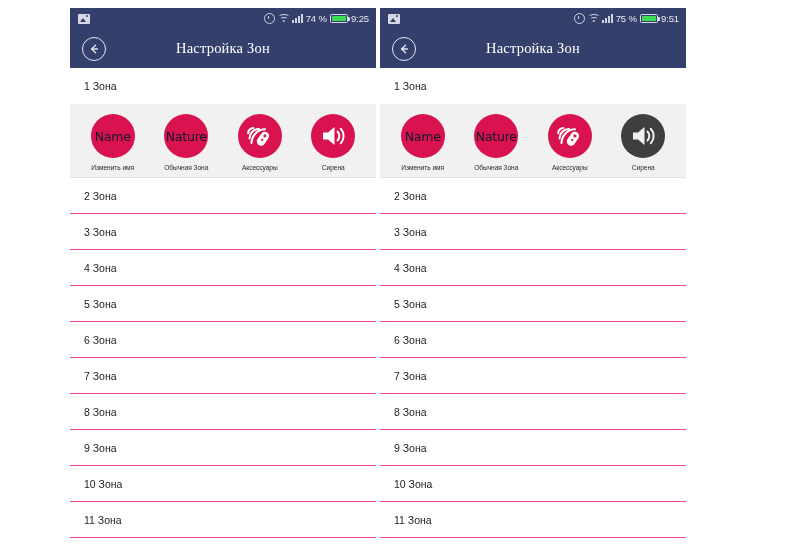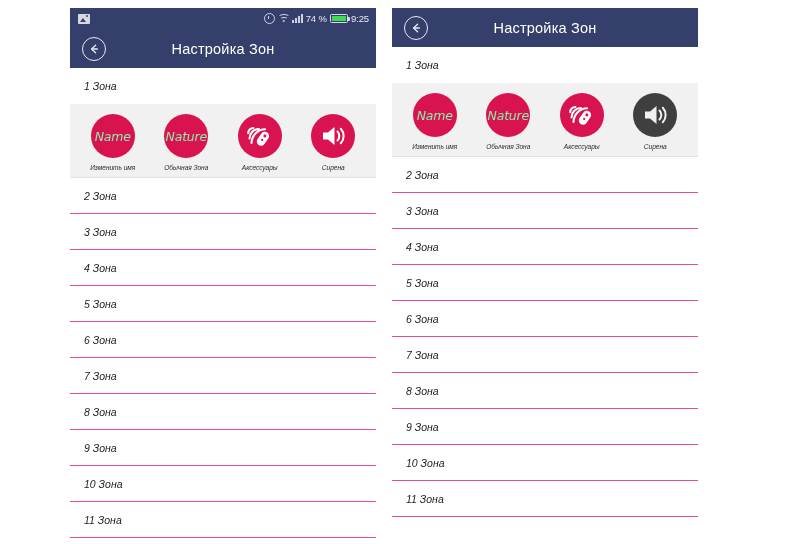--- a/index.html
+++ b/index.html
@@ -12,21 +12,21 @@
     height: 544px;
     font-family: "Liberation Sans", sans-serif;
     overflow: hidden;
   }
   .stage {
     position: relative;
     width: 800px;
     height: 544px;
     background: #ffffff;
     display: flex;
-    gap: 16px;
+    gap: 4px;
     padding: 8px 70px 0 70px;
     box-sizing: border-box;
   }
   .phone {
     width: 306px;
     height: 536px;
     background: #ffffff;
     position: relative;
     overflow: hidden;
     flex: 0 0 306px;
@@ -140,20 +140,21 @@
 
   
   .appbar {
     height: 39px;
     background: #353f6b;
     display: flex;
     align-items: center;
     position: relative;
     padding: 0 12px;
     box-sizing: border-box;
+    font-family: Liberation Serif, serif;
   }
   .back-btn {
     width: 22px; height: 22px;
     border: 1.6px solid #e7e9f3;
     border-radius: 50%;
     display: flex;
     align-items: center;
     justify-content: center;
     color: #e7e9f3;
     flex: 0 0 auto;
@@ -164,21 +165,21 @@
     position: absolute;
     left: 0; right: 0;
     text-align: center;
     color: #ffffff;
     font-size: 14.5px;
     letter-spacing: 0.2px;
     pointer-events: none;
   }
 
   
-  .content { background: #ffffff; font-style: italic; }
+  .content { background: #ffffff; }
   .zone-row {
     height: 36px;
     display: flex;
     align-items: center;
     padding: 0 14px;
     box-sizing: border-box;
     font-size: 10.5px;
     color: #1c1c1c;
     border-bottom: 1px solid #ec4899;
     background: #ffffff;
@@ -207,21 +208,21 @@
     border-radius: 50%;
     background: #d8134f;
     display: flex;
     align-items: center;
     justify-content: center;
     position: relative;
     overflow: hidden;
   }
   .circle.dark { background: #3f3f3f; }
   .circle-text {
-    color: #86efac;
+    color: #0f172a;
     font-size: 12.5px;
     letter-spacing: -0.2px;
     font-family: "DejaVu Sans", sans-serif;
   }
   .action-label {
     font-size: 6.6px;
     color: #2b2b2b;
     letter-spacing: -0.05px;
     white-space: nowrap;
   }
@@ -327,20 +328,44 @@
       <div class="zone-row">7 Зона</div>
       <div class="zone-row">8 Зона</div>
       <div class="zone-row">9 Зона</div>
       <div class="zone-row">10 Зона</div>
       <div class="zone-row">11 Зона</div>
     </div>
   </div>
 
   <div class="phone">
 
+    <div class="statusbar">
+      <div class="sb-left">
+        <span class="img-icon"></span>
+      </div>
+      <div class="sb-right">
+        <span class="clock-icon"></span>
+        <span class="wifi-icon">
+            <span></span>
+            <span></span>
+            <span></span>
+          </span>
+        <span class="bars-icon">
+            <i></i>
+            <i></i>
+            <i></i>
+            <i></i>
+          </span>
+        <span>75 %</span>
+        <span class="battery">
+            <i></i>
+          </span>
+        <span>9:51</span>
+      </div>
+    </div>
 
     <div class="appbar">
       <div class="back-btn">
         <svg width="12" height="12" viewBox="0 0 12 12" aria-hidden="true">
           <path d="M7.6 2.2 L3.6 6 L7.6 9.8" fill="none" stroke="currentColor" stroke-width="1.3" stroke-linecap="round" stroke-linejoin="round"></path>
           <path d="M3.9 6 H9.4" stroke="currentColor" stroke-width="1.3" stroke-linecap="round"></path>
         </svg>
       </div>
       <div class="appbar-title">Настройка Зон</div>
     </div>

